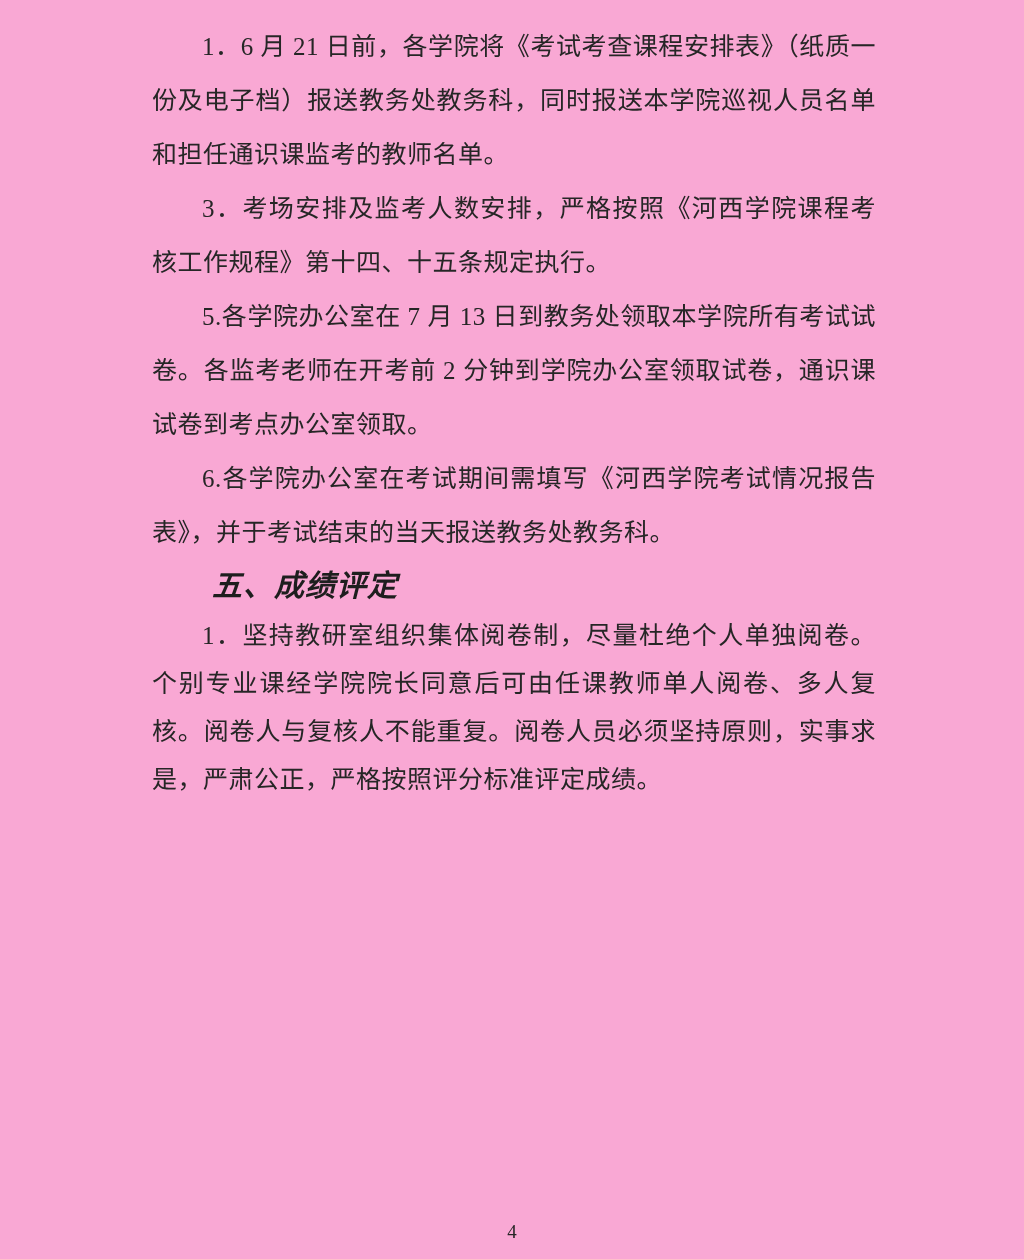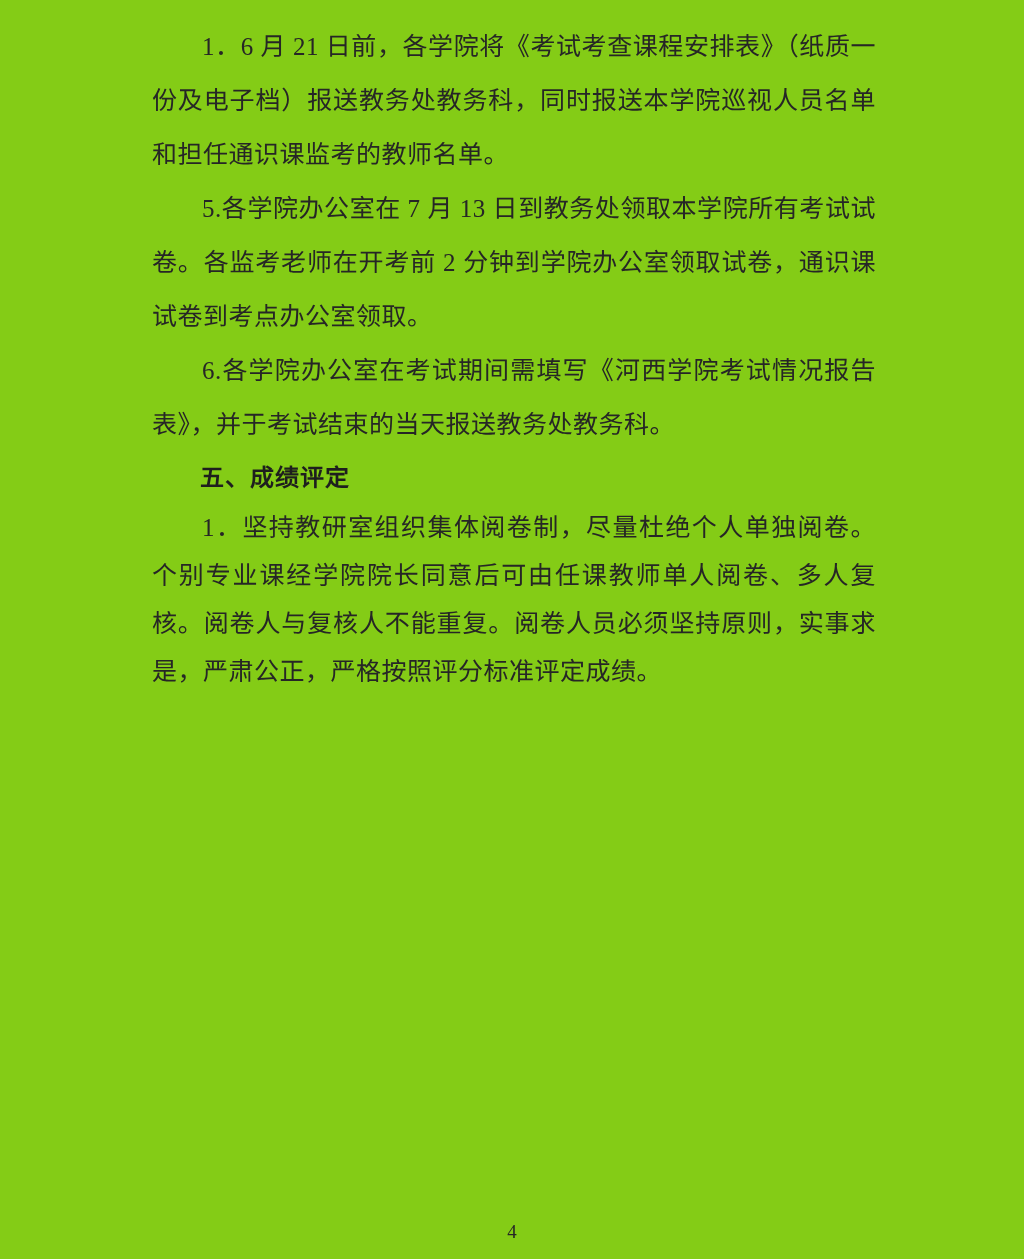--- a/index.html
+++ b/index.html
@@ -12,45 +12,46 @@
     height: 1259px;
     position: relative;
     font-family: "Liberation Serif", "DejaVu Serif", serif;
     color: #262626;
     overflow: hidden;
   }
   .page {
     box-sizing: border-box;
     width: 1024px;
     height: 1259px;
-    background: #84cc16;
+    background: #f9a8d4;
     position: relative;
   }
   .content {
     box-sizing: border-box;
     padding: 20px 148px 0 152px;
   }
   .para {
     margin: 0;
     font-size: 25px;
     line-height: 54px;
     text-align: justify;
     text-justify: inter-ideograph;
     text-indent: 2em;
     letter-spacing: 0.5px;
     word-break: break-all;
   }
   .section-heading {
     margin: 0;
-    font-size: 24px;
+    font-size: 30px;
     font-weight: bold;
     line-height: 52px;
     text-indent: 2em;
     letter-spacing: 1px;
     color: #1e1e1e;
+    font-style: italic;
   }
   .para-tight {
     line-height: 48px;
   }
   .page-number {
     position: absolute;
     left: 0;
     bottom: 16px;
     width: 100%;
     text-align: center;
@@ -60,20 +61,21 @@
 </style>
 </head>
 <body>
 
 <div class="page">
   <div class="content">
 
     <p class="para">1．6 月 21 日前，各学院将《考试考查课程安排表》（纸质一份及电子档）报送教务处教务科，同时报送本学院巡视人员名单和担任通识课监考的教师名单。</p>
 
 
+    <p class="para">3．考场安排及监考人数安排，严格按照《河西学院课程考核工作规程》第十四、十五条规定执行。</p>
 
 
     <p class="para">5.各学院办公室在 7 月 13 日到教务处领取本学院所有考试试卷。各监考老师在开考前 2 分钟到学院办公室领取试卷，通识课试卷到考点办公室领取。</p>
 
     <p class="para">6.各学院办公室在考试期间需填写《河西学院考试情况报告表》，并于考试结束的当天报送教务处教务科。</p>
 
     <h2 class="section-heading">五、成绩评定</h2>
 
     <p class="para para-tight">1．坚持教研室组织集体阅卷制，尽量杜绝个人单独阅卷。个别专业课经学院院长同意后可由任课教师单人阅卷、多人复核。阅卷人与复核人不能重复。阅卷人员必须坚持原则，实事求是，严肃公正，严格按照评分标准评定成绩。</p>
 

